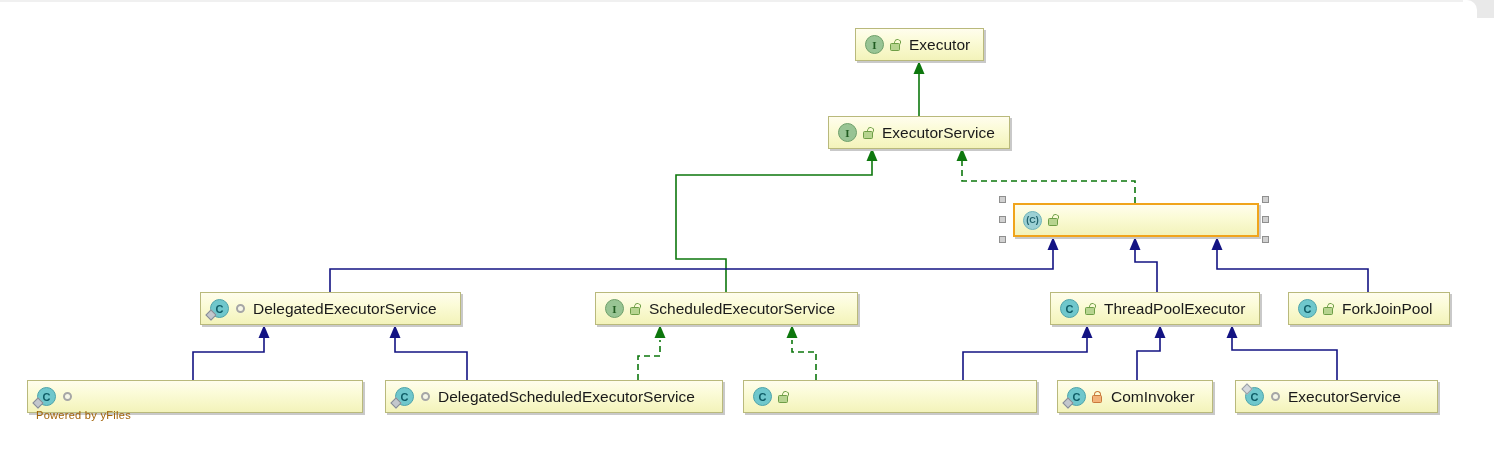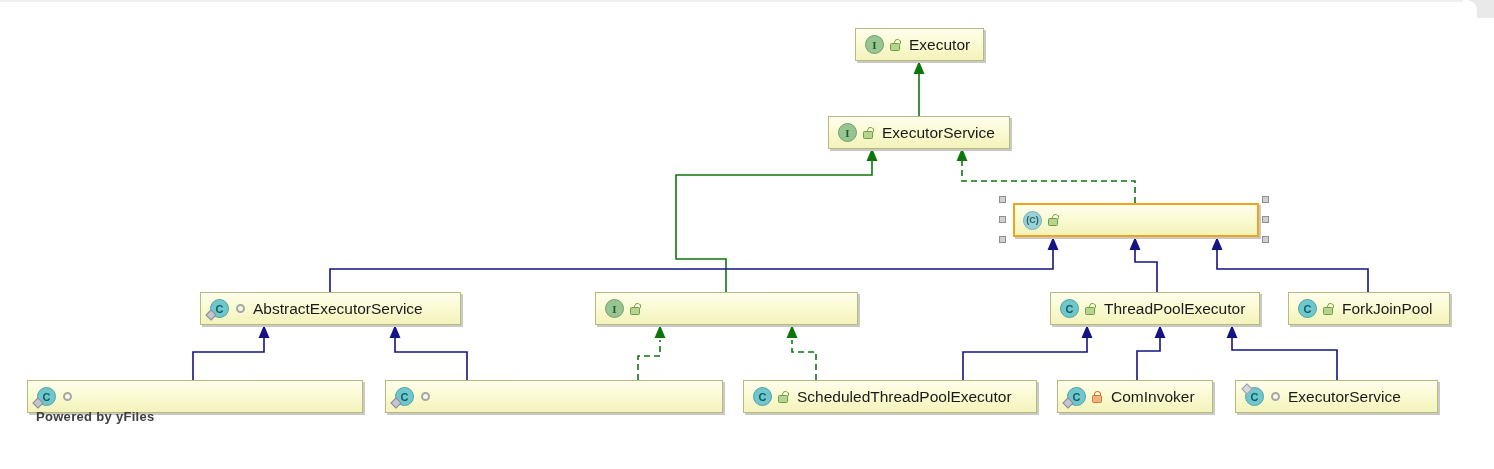--- a/index.html
+++ b/index.html
@@ -54,21 +54,21 @@
   .vis-icon .body{position:absolute;bottom:0;left:0;width:8px;height:6px;border-radius:1.5px;}
   .vis-icon .shackle{position:absolute;width:5px;height:6px;border-bottom:none;border-radius:4px 4px 0 0;}
   .vis-public .body{background:#b7d48f;border:1px solid #6e9e46;}
   .vis-public .shackle{top:0;left:4px;border:1.5px solid #6e9e46;border-bottom:none;transform:rotate(16deg);}
   .vis-private .body{background:#f2b279;border:1px solid #c9793b;}
   .vis-private .shackle{top:0;left:2px;border:1.5px solid #c9793b;border-bottom:none;}
   .vis-package{width:9px;height:9px;margin-left:7px;border:2px solid #a6a6a6;border-radius:50%;box-sizing:border-box;background:#f6f6e6;}
 
   .handle{position:absolute;width:7px;height:7px;background:#d0d0d0;border:1px solid #8f8f8f;box-sizing:border-box;}
 
-  .watermark{position:absolute;left:36px;top:409px;font-size:13px;color:#404040;letter-spacing:0.3px;font-weight:bold;}
+  .watermark{position:absolute;left:36px;top:409px;font-size:11px;color:#a16207;letter-spacing:0.3px;}
 </style>
 </head>
 <body>
 
 <div id="canvas">
   <div class="top-strip"></div>
   <div class="corner-round"></div>
   <div class="corner-round-mask"></div>
   <div class="corner-block"></div>
 
@@ -169,29 +169,30 @@
   <div class="handle" style="left:999px;top:196px;"></div>
   <div class="handle" style="left:999px;top:216px;"></div>
   <div class="handle" style="left:999px;top:236px;"></div>
   <div class="handle" style="left:1262px;top:196px;"></div>
   <div class="handle" style="left:1262px;top:216px;"></div>
   <div class="handle" style="left:1262px;top:236px;"></div>
 
   <div class="node" style="left:200px;top:292px;width:261px;">
     <span class="type-icon cls">C<i class="marker-diamond"></i></span>
     <span class="vis-package"></span>
-    <span class="label">AbstractExecutorService</span>
+    <span class="label">DelegatedExecutorService</span>
   </div>
 
   <div class="node" style="left:595px;top:292px;width:263px;">
     <span class="type-icon iface">I</span>
     <span class="vis-icon vis-public">
         <span class="shackle"></span>
         <span class="body"></span>
       </span>
+    <span class="label">ScheduledExecutorService</span>
   </div>
 
   <div class="node" style="left:1050px;top:292px;width:210px;">
     <span class="type-icon cls">C</span>
     <span class="vis-icon vis-public">
         <span class="shackle"></span>
         <span class="body"></span>
       </span>
     <span class="label">ThreadPoolExecutor</span>
   </div>
@@ -206,29 +207,29 @@
   </div>
 
   <div class="node" style="left:27px;top:380px;width:336px;">
     <span class="type-icon cls">C<i class="marker-diamond"></i></span>
     <span class="vis-package"></span>
   </div>
 
   <div class="node" style="left:385px;top:380px;width:338px;">
     <span class="type-icon cls">C<i class="marker-diamond"></i></span>
     <span class="vis-package"></span>
+    <span class="label">DelegatedScheduledExecutorService</span>
   </div>
 
   <div class="node" style="left:743px;top:380px;width:294px;">
     <span class="type-icon cls">C</span>
     <span class="vis-icon vis-public">
         <span class="shackle"></span>
         <span class="body"></span>
       </span>
-    <span class="label">ScheduledThreadPoolExecutor</span>
   </div>
 
   <div class="node" style="left:1057px;top:380px;width:156px;">
     <span class="type-icon cls">C<i class="marker-diamond"></i></span>
     <span class="vis-icon vis-private">
         <span class="shackle"></span>
         <span class="body"></span>
       </span>
     <span class="label">ComInvoker</span>
   </div>

